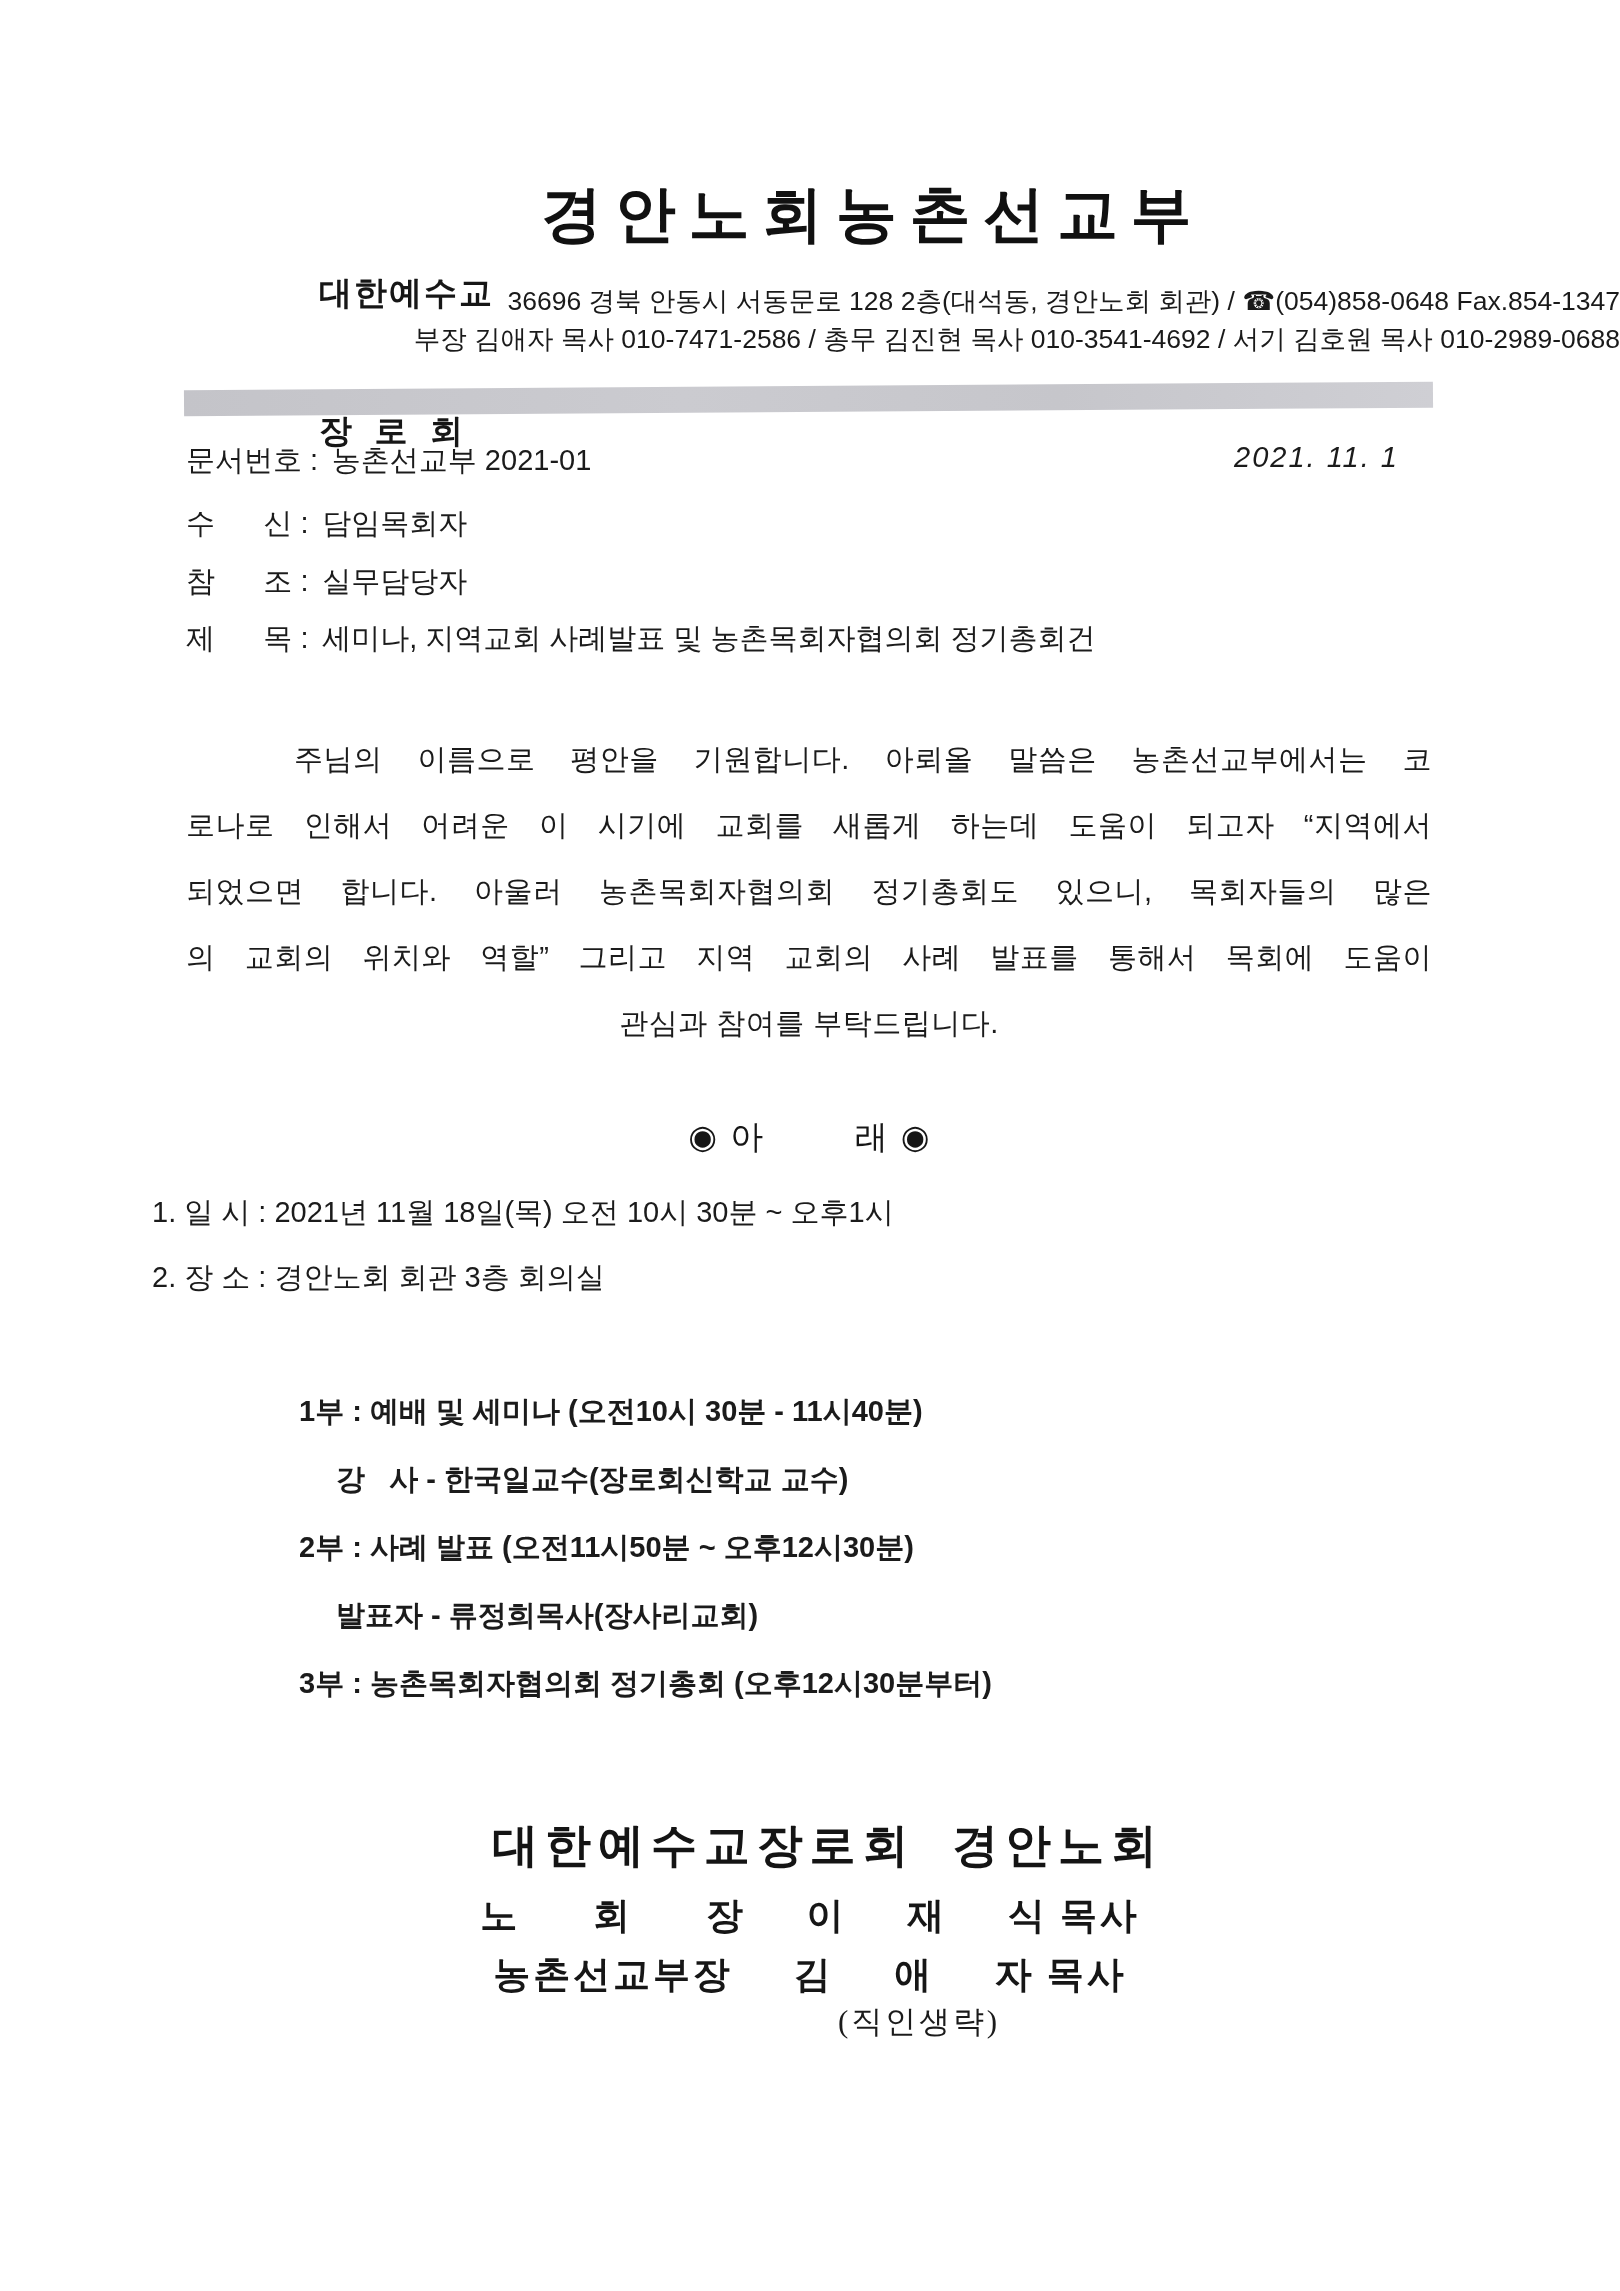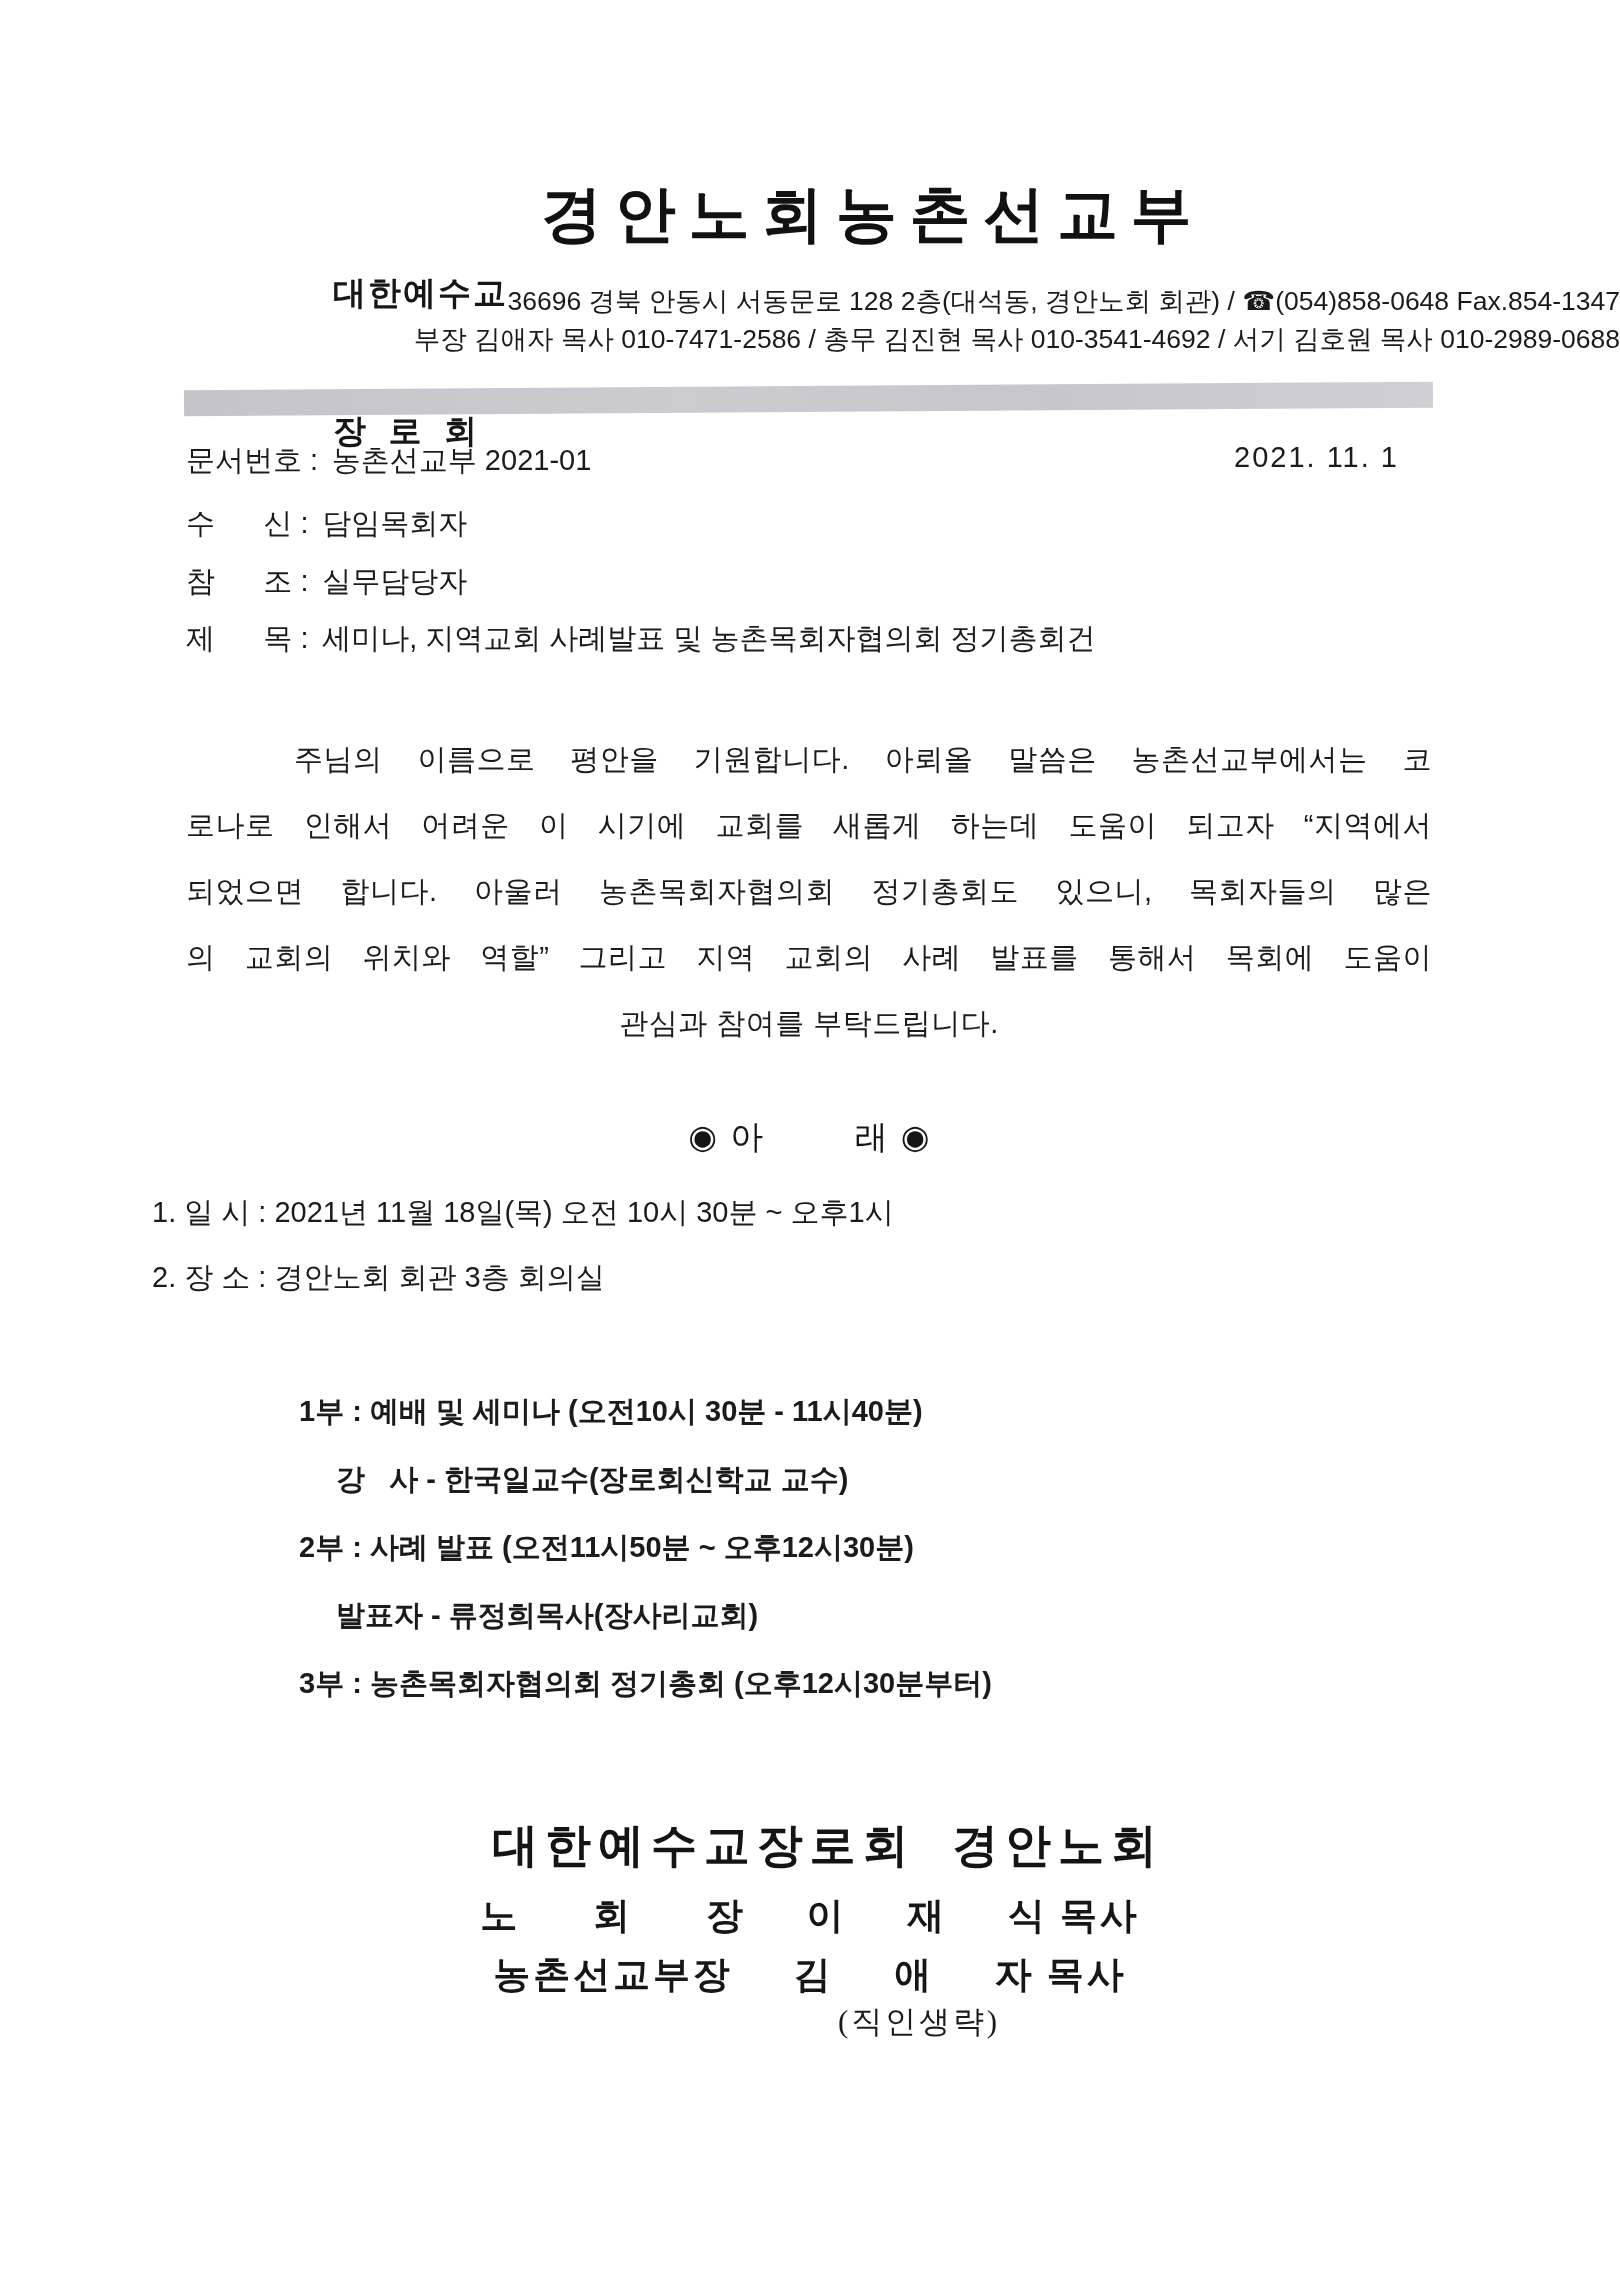--- a/index.html
+++ b/index.html
@@ -9,21 +9,21 @@
     height: 2292px;
     background: #ffffff;
     overflow: hidden;
     font-family: "Liberation Sans", "DejaVu Sans", sans-serif;
     color: #1e1e1e;
   }
   .serif { font-family: "Liberation Serif", "DejaVu Serif", serif; }
 
   
   .org-name {
-    position: absolute; left: 333px; top: 178px;
+    position: absolute; left: 319px; top: 178px;
     font-weight: bold; font-size: 33px; line-height: 46px;
     color: #161616; white-space: pre; letter-spacing: 2px;
   }
   .main-title {
     position: absolute; left: 541px; top: 174px;
     font-weight: bold; font-size: 61px; letter-spacing: 12.7px;
     color: #111; white-space: nowrap;
   }
   .addr-line {
     position: absolute; left: 0; width: 100%;
@@ -43,21 +43,21 @@
   .meta-row {
     position: absolute; left: 186px; right: 186px;
     font-size: 29px; color: #1b1b1b; white-space: nowrap;
   }
   .meta-row .lbl { white-space: pre; }
   .meta-row .val { margin-left: 13.7px; text-align: center; }
   .row-docno { top: 441px; }
   .row-recipient { top: 504px; }
   .row-cc { top: 562px; }
   .row-subject { top: 619px; }
-  .doc-date { position: absolute; right: 35px; top: 0; letter-spacing: 2px; }
+  .doc-date { position: absolute; right: 35px; top: 0; letter-spacing: 2px; font-style: italic; }
 
   
   .body-text {
     position: absolute; left: 186px; right: 188px; top: 726px;
     font-size: 29px; color: #1b1b1b; letter-spacing: 0.5px;
     word-break: keep-all;
   }
   .body-text .jline {
     line-height: 66px;
     text-align: justify;

